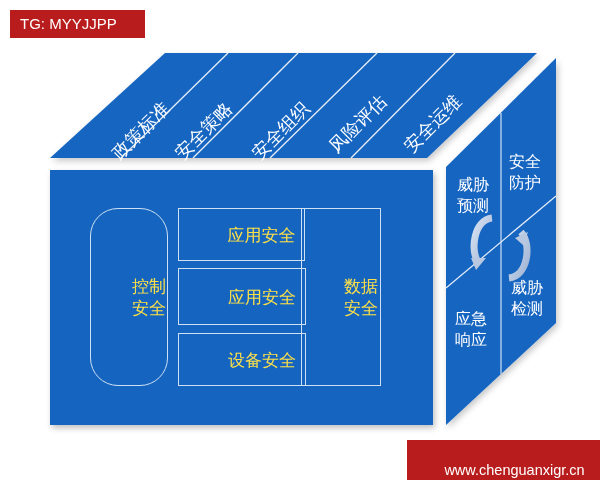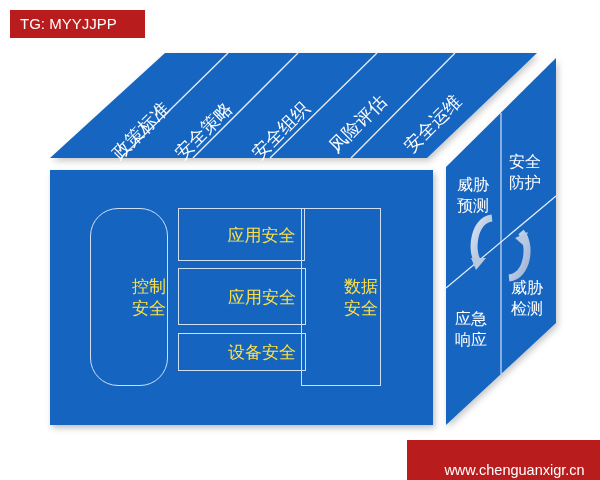--- a/index.html
+++ b/index.html
@@ -78,21 +78,21 @@
   <div class="box v" style="left:40px; top:38px; width:78px; height:178px;border-radius:28px;">
     <span>控制</span>
     <span>安全</span>
   </div>
   <div class="box" style="left:128px; top:38px; width:127px; height:53px;">
     <span>应用安全</span>
   </div>
   <div class="box" style="left:128px; top:98px; width:128px; height:57px;">
     <span>应用安全</span>
   </div>
-  <div class="box" style="left:128px; top:163px; width:128px; height:38px;">
+  <div class="box" style="left:128px; top:163px; width:128px; height:53px;">
     <span>设备安全</span>
   </div>
   <div class="box v" style="left:251px; top:38px; width:80px; height:178px;">
     <span>数据</span>
     <span>安全</span>
   </div>
 </div>
 
 <div class="tag" id="url-tag">www.chenguanxigr.cn</div>
 

